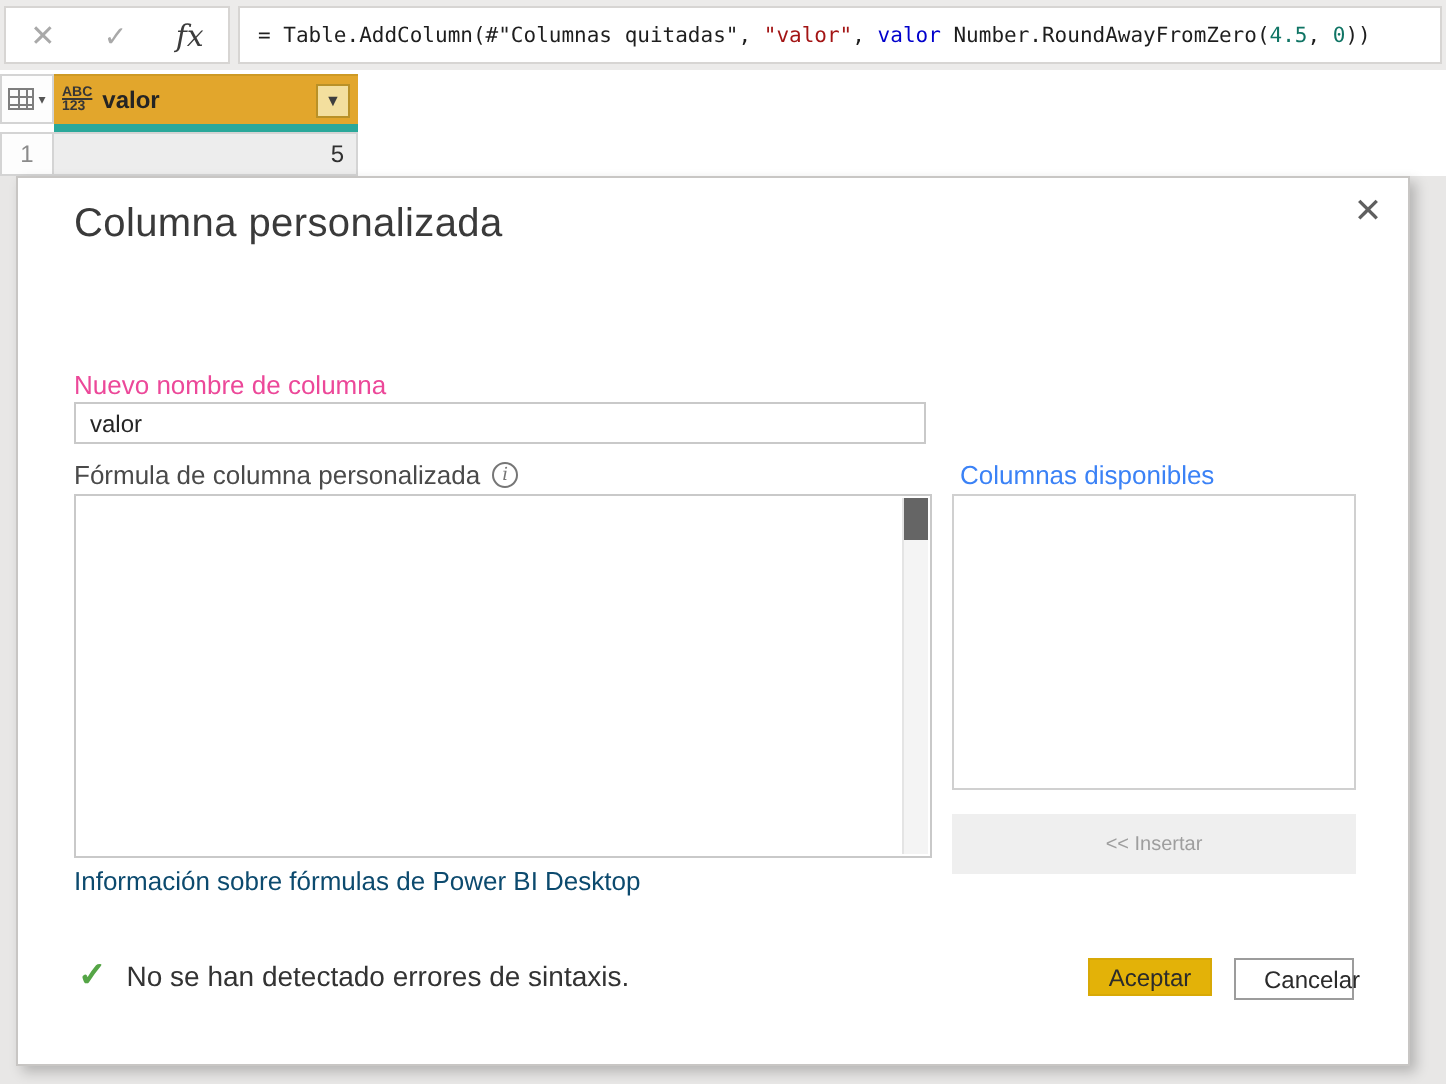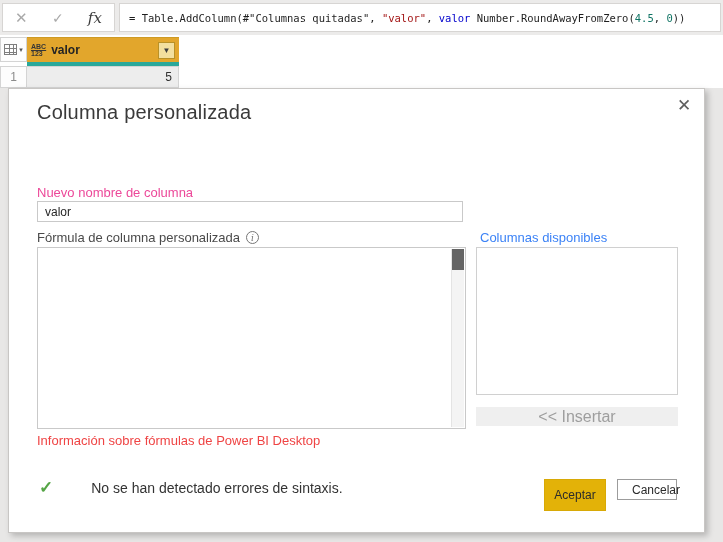--- a/index.html
+++ b/index.html
@@ -112,34 +112,34 @@
     background:#F4F4F4; border-left:1px solid #E4E4E4;
   }
   .fa-thumb { position:absolute; top:0; left:0; width:100%; height:21px; background:#656565; }
 
   .lbl-available { position:absolute; left:471px; top:141px; font-size:13px; color:#3b82f6; }
   .available-list {
     position:absolute; left:467px; top:158px; width:202px; height:148px;
     border:1px solid #D0D0D0; background:#fff;
   }
   .insert-btn {
-    position:absolute; left:467px; top:318px; width:202px; height:19px;
-    background:#EFEFEF; border:none; color:#9E9E9E; font-size:16px;
+    position:absolute; left:467px; top:318px; width:202px; height:30px;
+    background:#EFEFEF; border:none; color:#9E9E9E; font-size:10px;
     font-family:"Liberation Sans", sans-serif; display:flex; align-items:center; justify-content:center;
   }
 
-  .help-link { position:absolute; left:28px; top:344px; font-size:13px; color:#ef4444;
+  .help-link { position:absolute; left:28px; top:344px; font-size:13px; color:#0c4a6e;
     text-decoration:none; cursor:pointer; }
 
   .status-row { position:absolute; left:30px; top:388px; display:flex; align-items:center; gap:10px; }
   .ok-check { color:#55A546; font-size:17px; font-weight:bold; }
-  .status-text { font-size:14px; color:#333;margin-left:28px; }
+  .status-text { font-size:14px; color:#333; }
 
   .btn-accept {
-    position:absolute; left:535px; top:390px; width:62px; height:32px;
+    position:absolute; left:535px; top:390px; width:62px; height:19px;
     background:#E3B208; border:1px solid #D8A906; color:#2B2B2B; font-size:12px;
     font-family:"Liberation Sans", sans-serif; cursor:pointer;
     display:flex; align-items:center; justify-content:center;
   }
   .btn-cancel {
     position:absolute; left:608px; top:390px; width:60px; height:21px;
     background:#FFFFFF; border:1px solid #9C9C9C; color:#2B2B2B; font-size:12px;
     font-family:"Liberation Sans", sans-serif; cursor:pointer;
     display:flex; align-items:center; justify-content:center;padding-left:18px;
   }

